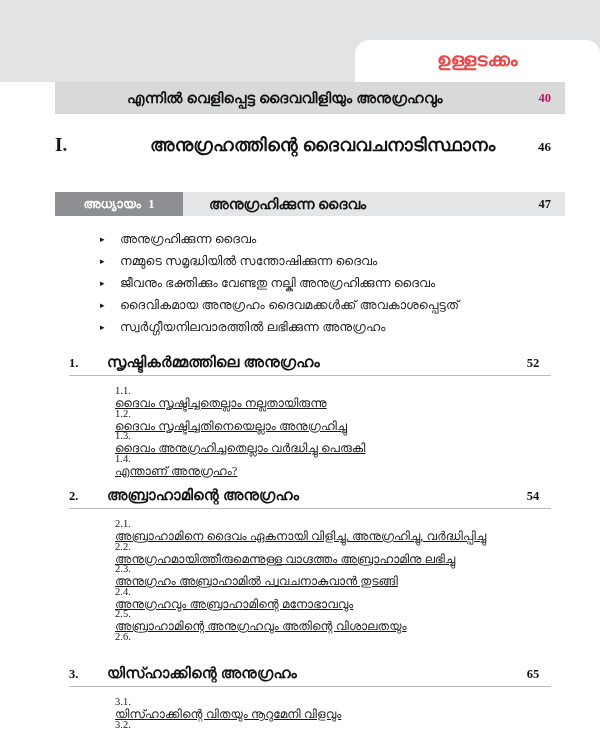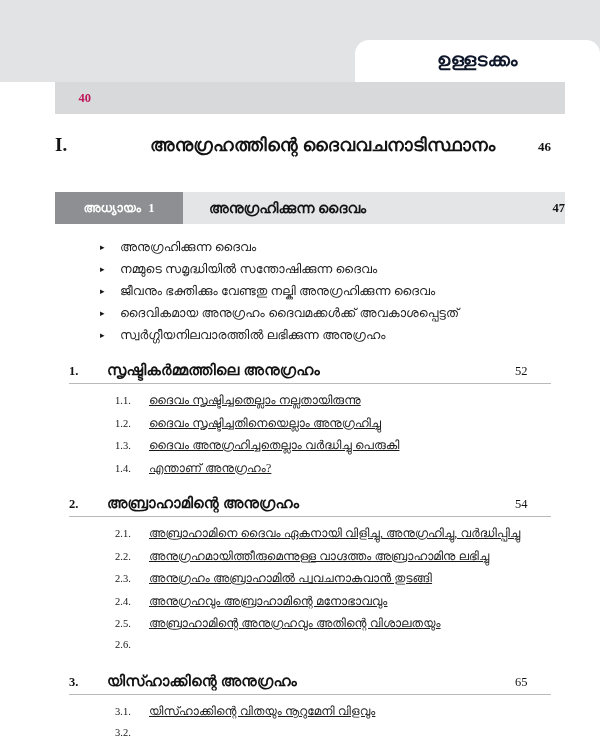--- a/index.html
+++ b/index.html
@@ -33,21 +33,21 @@
     background: #ffffff;
     border-radius: 14px 14px 0 0;
     display: flex;
     align-items: center;
     justify-content: center;
   }
   .header-title {
     font-size: 18.5px;
     font-weight: bold;
     letter-spacing: .3px;
-    color: #0f172a;
+    color: #ef4444;
     line-height: 1;
     padding-bottom: 2px;
   }
 
   
   .sheet {
     position: absolute;
     left: 0; top: 82px;
     width: 600px;
     height: 670px;
@@ -112,21 +112,21 @@
     width: 36px;
     text-align: right;
     font-size: 13px;
     font-weight: bold;
   }
 
   
   .chapter-band {
     display: flex;
     align-items: stretch;
-    height: 32px;
+    height: 24px;
     background: #e4e5e7;
     margin-top: 18px;
   }
   .chapter-tag {
     width: 128px;
     background: #8d8f92;
     color: #ffffff;
     display: flex;
     align-items: center;
     justify-content: center;
@@ -144,20 +144,21 @@
     align-items: center;
     padding-left: 26px;
     font-size: 14.5px;
     font-weight: bold;
   }
   .chapter-page {
     width: 50px;
     display: flex;
     align-items: center;
     justify-content: flex-end;
+    padding-right: 14px;
     font-size: 12.5px;
     font-weight: bold;
   }
 
   
   .bullets {
     margin: 16px 0 0 0;
     padding: 0;
     list-style: none;
   }
@@ -199,41 +200,42 @@
     font-family: "Liberation Serif", serif;
   }
   .section-title {
     flex: 1;
     font-size: 15px;
     font-weight: bold;
     letter-spacing: .2px;
   }
   .section-page {
     width: 36px;
-    text-align: left;
-    font-size: 12.5px;
-    font-weight: normal;
+    text-align: center;
+    font-size: 12.5px;
+    font-weight: bold;
   }
   .rule {
     height: 1px;
     background: #b9babc;
     margin: 0 0 0 14px;
     width: 482px;
   }
   .subitems {
     margin: 9px 0 0 0;
     padding: 0;
     list-style: none;
   }
   .subitems li {
     display: flex;
     align-items: baseline;
     height: 22.5px;
     font-size: 12px;
     color: #1b1b1b;
+    flex-direction: column;
   }
   .sub-num {
     width: 34px;
     margin-left: 60px;
     font-size: 10.5px;
     font-weight: normal;
     font-family: "Liberation Serif", serif;
     color: #171717;
   }
   .sub-text {
@@ -247,20 +249,21 @@
 <div class="header-strip">
   <div class="header-card">
     <div class="header-title">ഉള്ളടക്കം</div>
   </div>
 </div>
 
 <div class="sheet">
   <div class="content">
 
     <div class="band">
+      <div class="band-text">എന്നിൽ വെളിപ്പെട്ട ദൈവവിളിയും അനുഗ്രഹവും</div>
       <div class="band-page">40</div>
     </div>
 
     <div class="part-row">
       <div class="part-num">I.</div>
       <div class="part-title">അനുഗ്രഹത്തിന്റെ ദൈവവചനാടിസ്ഥാനം</div>
       <div class="part-page">46</div>
     </div>
 
     <div class="chapter-band">

